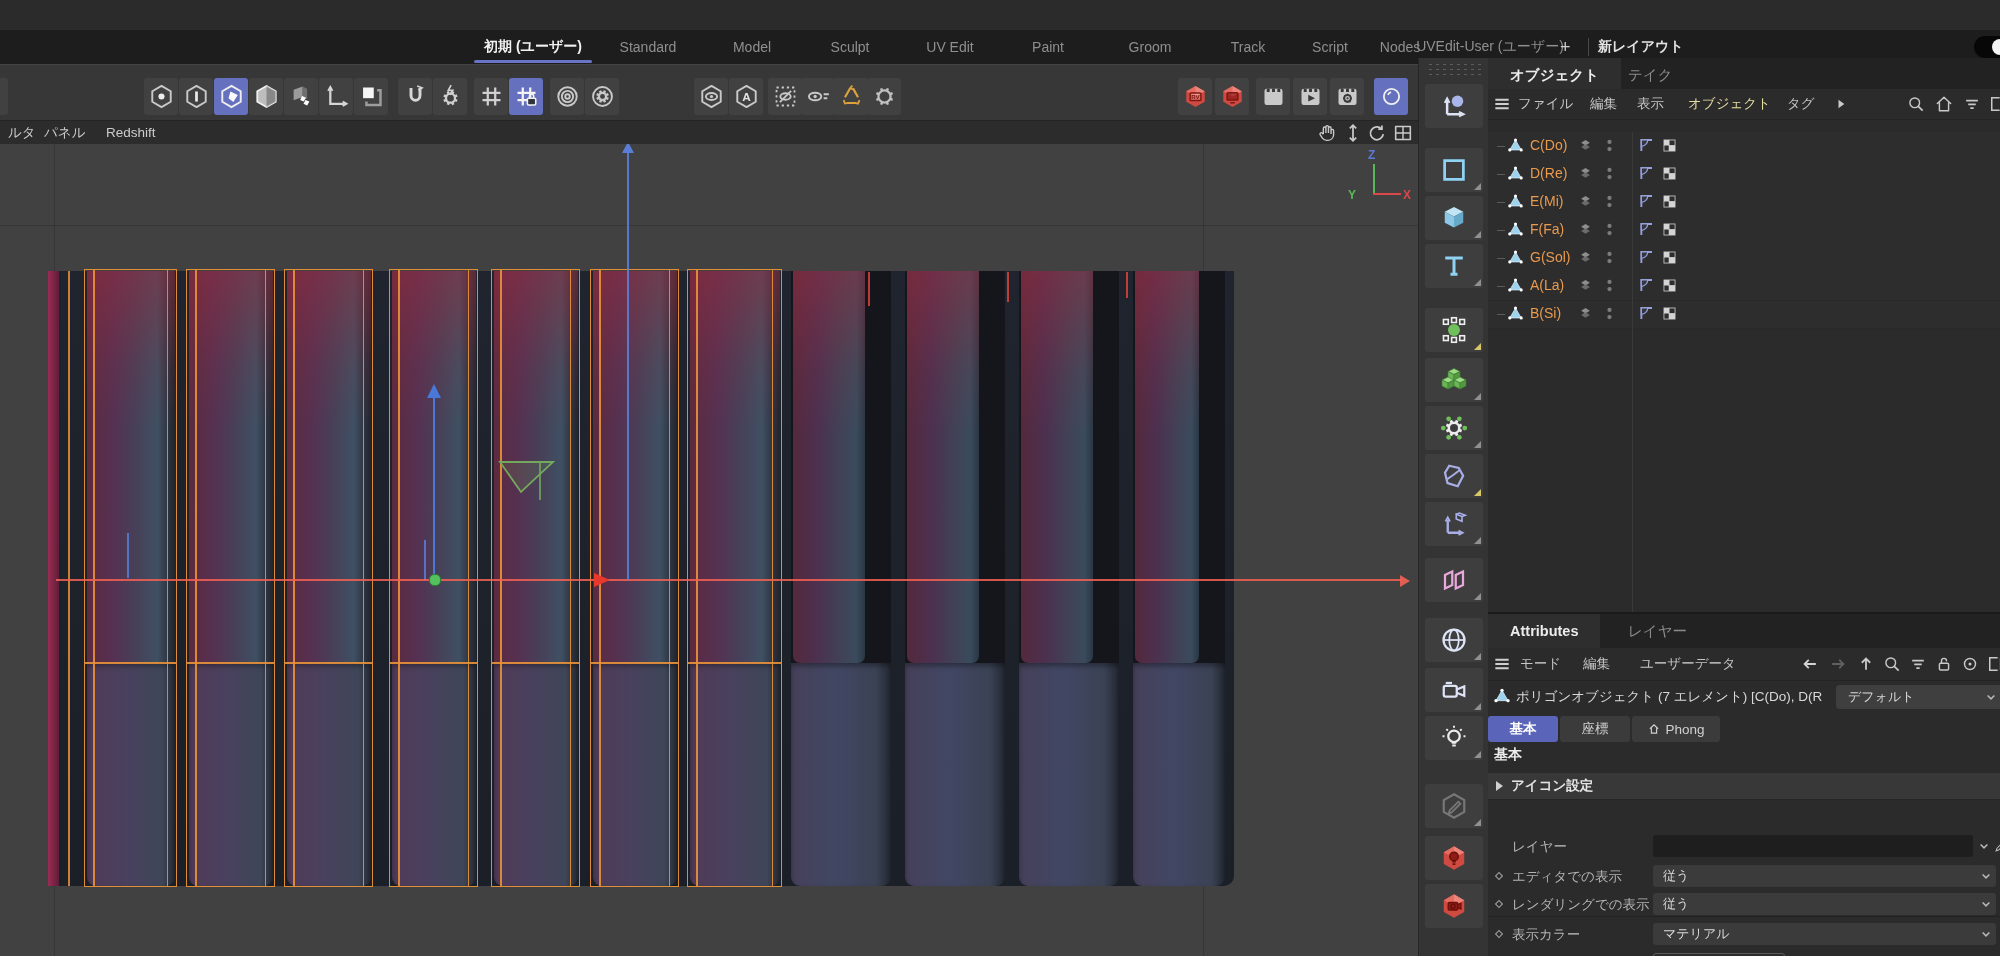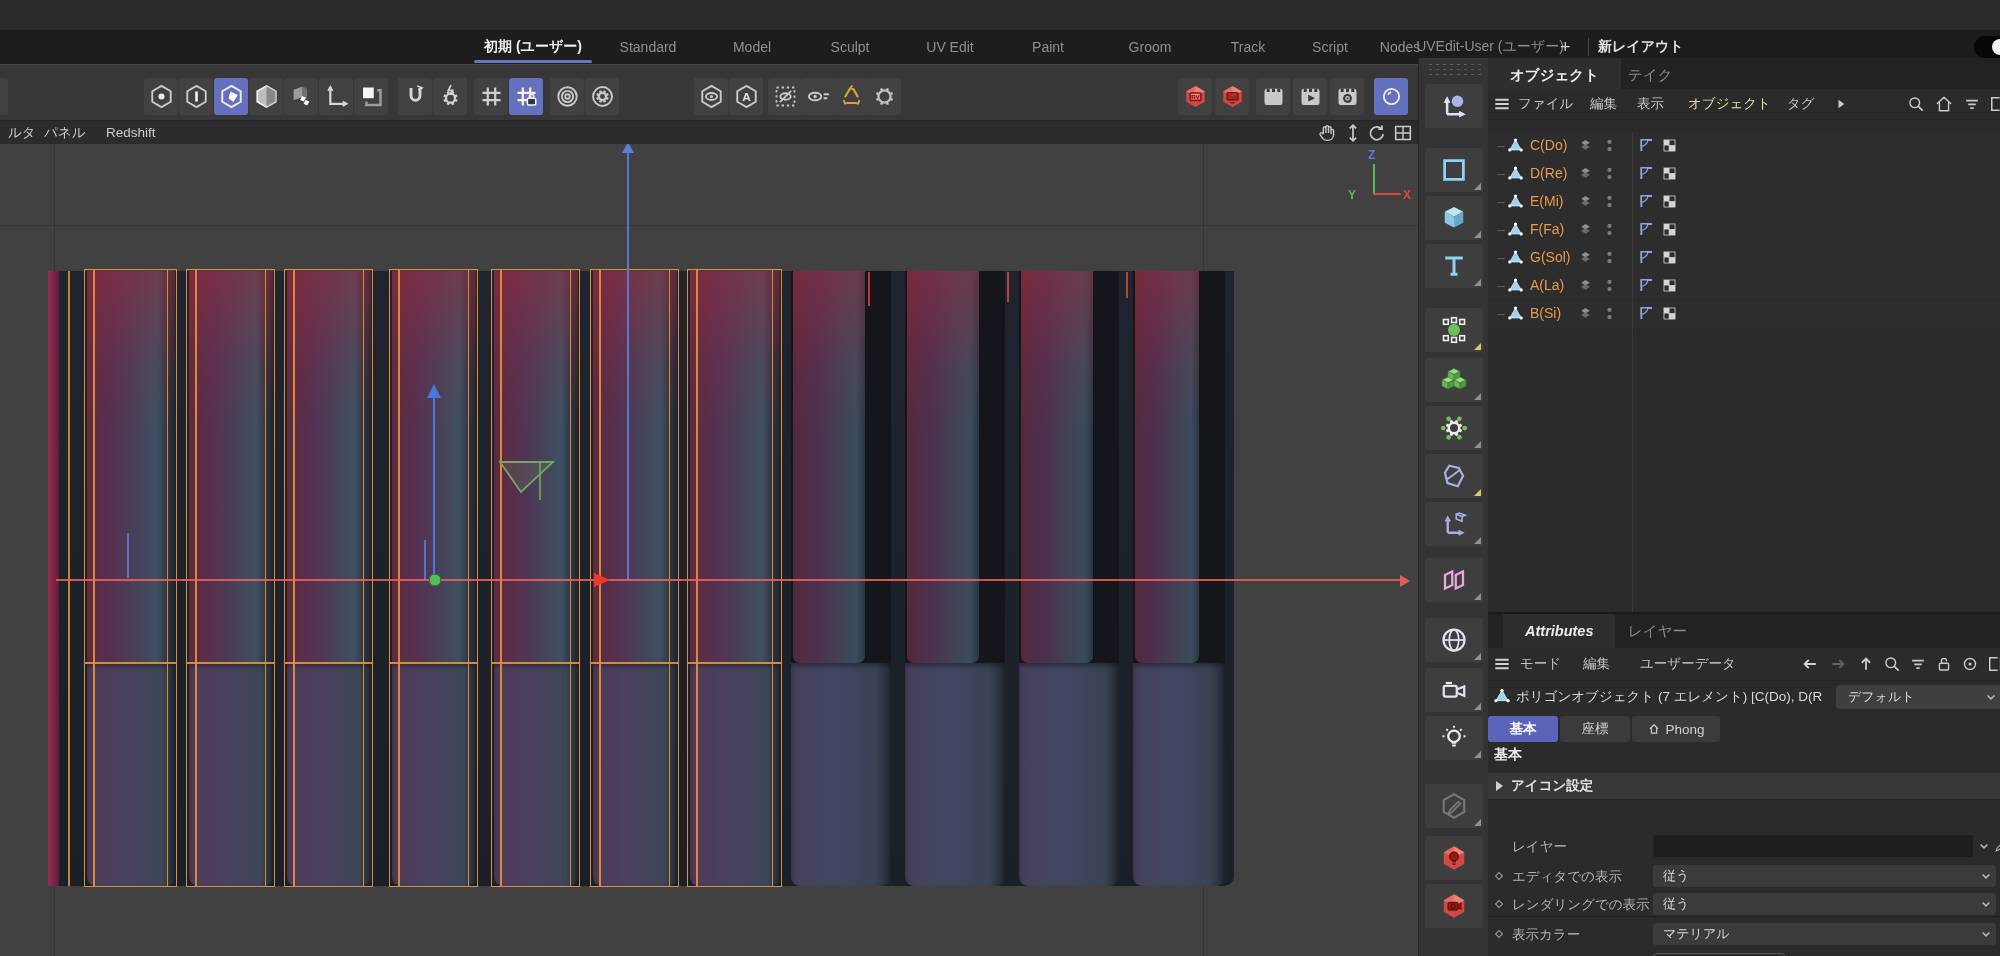--- a/index.html
+++ b/index.html
@@ -918,21 +918,21 @@
           <svg viewBox="0 0 24 24">
             <rect x="4.5" y="4.5" width="15" height="15" fill="#d4d4d4"></rect>
             <rect x="12" y="5.5" width="6.5" height="6" fill="#2e2e2e"></rect>
             <rect x="5.5" y="12" width="5.5" height="6.5" fill="#2e2e2e"></rect>
           </svg>
         </div>
       </div>
       <div class="coldiv" style="left: 144px; top: 74px; height: 480px;"></div>
       <div style="position: absolute; left: 0px; top: 554px; width: 512px; height: 2px; background: rgb(26, 26, 26);"></div>
       <div class="ptabrow" style="top: 556px;">
-        <div class="ptab active" style="left: 15px; font-style: italic;">
+        <div class="ptab active" style="left: 0px;">
           <span>Attributes</span>
         </div>
         <div class="ptab" style="left: 118px;">
           <span>レイヤー</span>
         </div>
       </div>
       <div class="pmenurow" style="top: 590px; height: 32px;">
         <div class="mico" style="left: 4px; top: 6px;">
           <svg viewBox="0 0 24 24">
             <path d="M4 7h16M4 12h16M4 17h16" stroke="#cfcfcf" stroke-width="2.4"></path>

